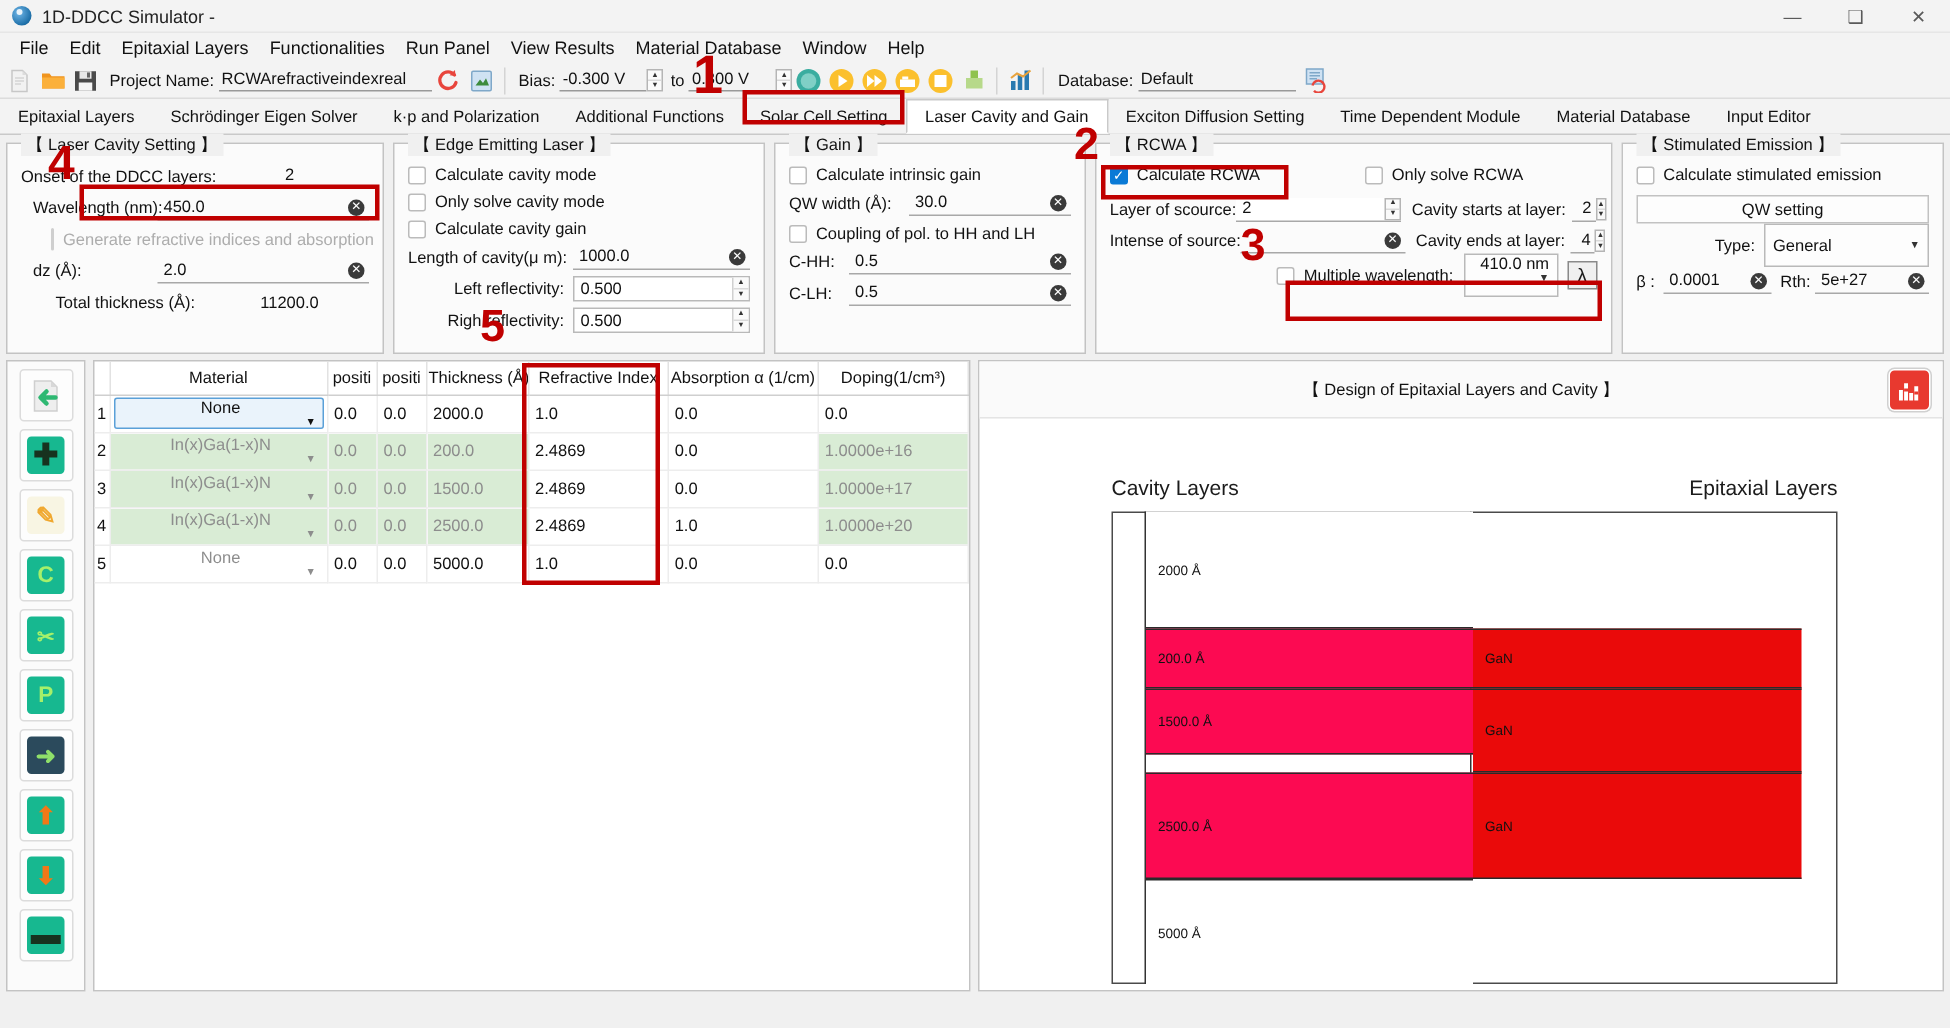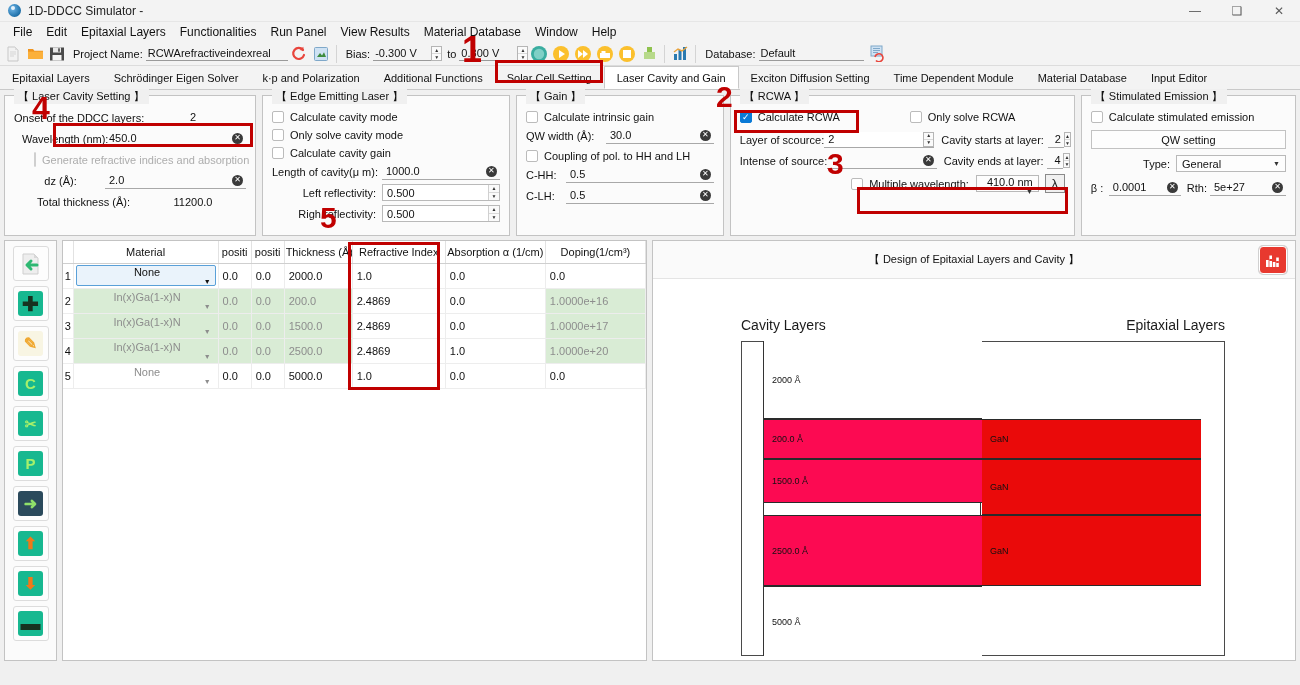--- a/index.html
+++ b/index.html
@@ -87,21 +87,21 @@
   }
   .cb.checked { background:#0a7ad6; border-color:#0a7ad6; }
   .cb.checked:after { content:"✓"; color:#fff; font-size:9px; line-height:1; }
   .cb.dim { border-color:#bbb; }
   .disabled { color:#adadad; }
   .btnwide {
     height:19px;border:1px solid #c2c2c2;background:#fdfdfd;display:flex;
     align-items:center;justify-content:center;font-size:11px;color:#111;
   }
   .combo {
-    height:17px;border:1px solid #b9b9b9;background:#fdfdfd;display:flex;align-items:center;
+    height:29px;border:1px solid #b9b9b9;background:#fdfdfd;display:flex;align-items:center;
     font-size:11px;color:#111;padding-left:5px;position:relative;
   }
   .combo .arrow { margin-left:auto; margin-right:5px; font-size:7px; color:#333; }
 
   
   .redbox { position:absolute; border:3px solid #c00000; pointer-events:none; z-index:40; }
   .rednum {
     position:absolute; color:#c00000; font-weight:bold; z-index:41;
     font-family:"Liberation Sans",sans-serif; line-height:1;
   }
@@ -313,21 +313,21 @@
       <div class="fld">
         <span>450.0</span>
         <span class="clrbtn">✕</span>
       </div>
     </div>
     <div class="row" style="padding-left:20px;">
       <div class="glyph" style="width:15px;height:15px;background:#e4e4e4;border:1px solid #cfcfcf;border-radius:2px;margin-right:6px;"></div>
       <span class="lbl disabled">Generate refractive indices and absorption</span>
     </div>
     <div class="row" style="padding-left:8px;">
-      <span class="lbl" style="width:83px;text-align:center;padding-right:6px;">dz (Å):</span>
+      <span class="lbl" style="width:83px;text-align:left;padding-right:6px;">dz (Å):</span>
       <div class="fld">
         <span>2.0</span>
         <span class="clrbtn">✕</span>
       </div>
     </div>
     <div class="row">
       <span class="lbl" style="width:122px;text-align:right;padding-right:6px;">Total thickness (Å):</span>
       <div class="fld" style="justify-content:center;border-bottom:none;">11200.0</div>
     </div>
     <div class="redbox" style="left:48px; top:27px; width:200px; height:24px;"></div>

